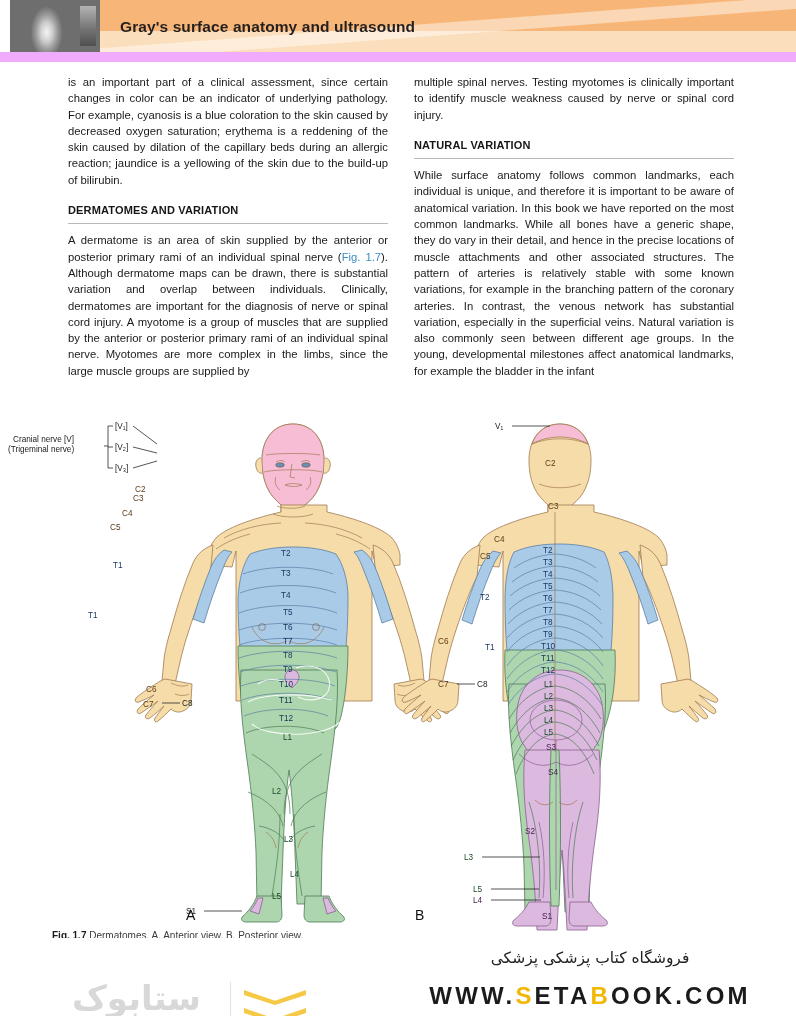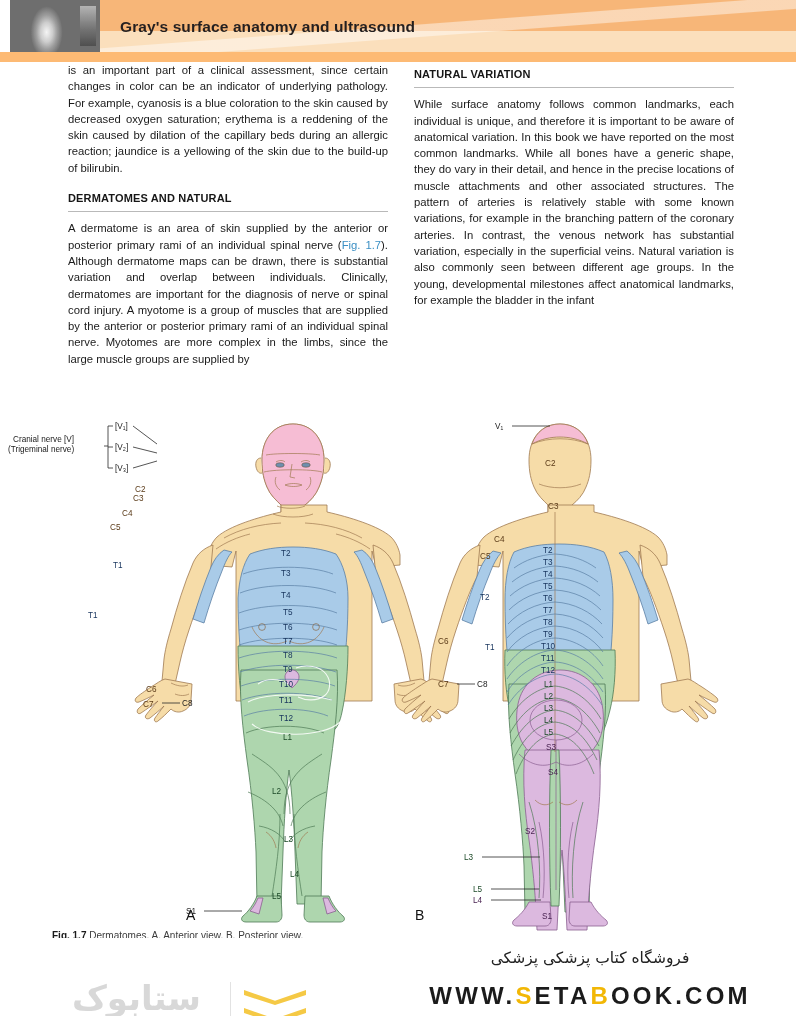--- a/index.html
+++ b/index.html
@@ -8,21 +8,21 @@
     width:796px; height:1016px;
     background:#ffffff;
     font-family:"Liberation Sans", sans-serif;
     overflow:hidden;
     position:relative;
   }
 
   
   #header {
     position:absolute; left:0; top:0; width:796px; height:62px;
-    background:#fdba74;
+    background:#f0abfc;
   }
   .hdr-band-top {
     position:absolute; left:100px; top:0; width:696px; height:31px;
     background:#f7b678;
   }
   .hdr-band-bottom {
     position:absolute; left:100px; top:31px; width:696px; height:21px;
     background:#fbdfbc;
   }
   
@@ -50,21 +50,21 @@
     background:linear-gradient(180deg,#bdbdbd,#787878 55%,#4c4c4c);
     opacity:.85;
   }
   .hdr-thumb::before {
     content:""; position:absolute; left:-8px; top:0; width:10px; height:52px;
     background:#ffffff;
   }
 
   
   #columns {
-    position:absolute; left:0; top:62px; width:796px; height:330px;
+    position:absolute; left:0; top:74px; width:796px; height:330px;
   }
   .col {
     position:absolute; top:0; width:320px;
     font-size:11.3px; line-height:16.3px;
     color:#1a1a1a; text-align:justify;
     font-family:"Liberation Sans", sans-serif;
   }
   .col.left  { left:68px; }
   .col.right { left:414px; }
   .col p { margin:0 0 14px 0; }
@@ -149,26 +149,27 @@
   <div class="hdr-band-top"></div>
   <div class="hdr-band-bottom"></div>
   <div class="hdr-wedge"></div>
   <div class="hdr-title">Gray's surface anatomy and ultrasound</div>
 </div>
 
 <div id="columns">
 
   <div class="col left">
     <p>is an important part of a clinical assessment, since certain changes in color can be an indicator of underlying pathology. For example, cyanosis is a blue coloration to the skin caused by decreased oxygen saturation; erythema is a reddening of the skin caused by dilation of the capillary beds during an allergic reaction; jaundice is a yellowing of the skin due to the build-up of bilirubin.</p>
-    <h2 class="sec">DERMATOMES AND NATURAL</h2>
+    <h2 class="sec">DERMATOMES AND VARIATION</h2>
     <div class="rule"></div>
     <p><span>A dermatome is an area of skin supplied by the anterior or posterior primary rami of an individual spinal nerve (</span><span class="link">Fig. 1.7</span><span>). Although dermatome maps can be drawn, there is substantial variation and overlap between individuals. Clinically, dermatomes are important for the diagnosis of nerve or spinal cord injury. A myotome is a group of muscles that are supplied by the anterior or posterior primary rami of an individual spinal nerve. Myotomes are more complex in the limbs, since the large muscle groups are supplied by</span></p>
   </div>
 
   <div class="col right">
+    <p>multiple spinal nerves. Testing myotomes is clinically important to identify muscle weakness caused by nerve or spinal cord injury.</p>
     <h2 class="sec">NATURAL VARIATION</h2>
     <div class="rule"></div>
     <p>While surface anatomy follows common landmarks, each individual is unique, and therefore it is important to be aware of anatomical variation. In this book we have reported on the most common landmarks. While all bones have a generic shape, they do vary in their detail, and hence in the precise locations of muscle attachments and other associated structures. The pattern of arteries is relatively stable with some known variations, for example in the branching pattern of the coronary arteries. In contrast, the venous network has substantial variation, especially in the superficial veins. Natural variation is also commonly seen between different age groups. In the young, developmental milestones affect anatomical landmarks, for example the bladder in the infant</p>
   </div>
 
 </div>
 
 <div id="figure">
   <svg id="fig-canvas" viewBox="0 0 796 530">
     <defs>

